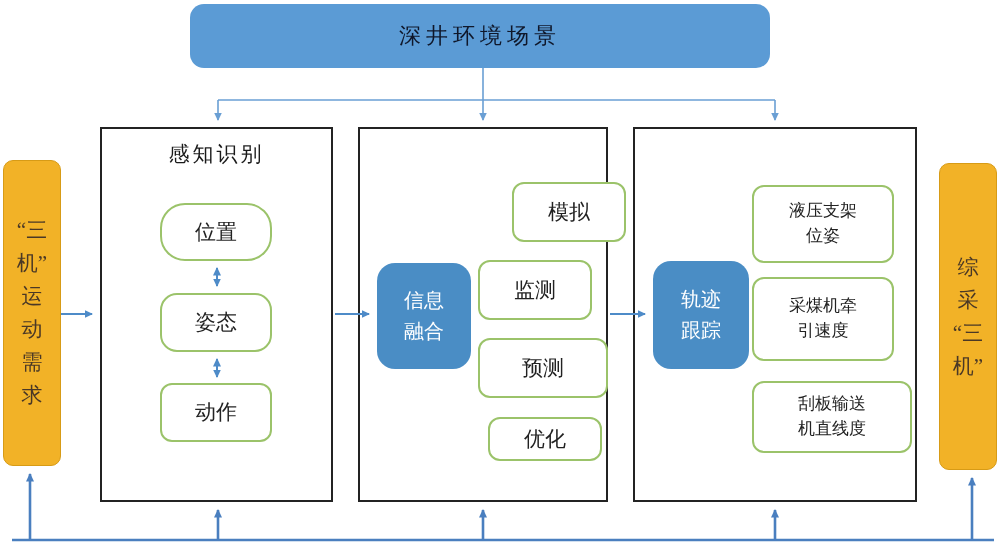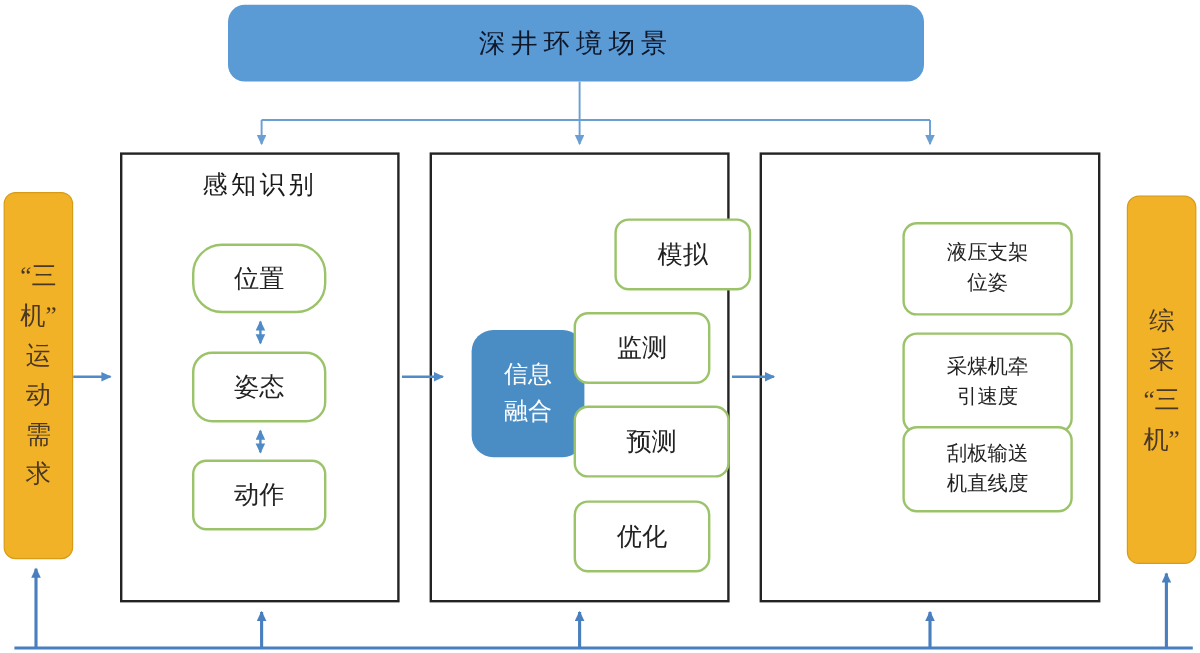--- a/index.html
+++ b/index.html
@@ -37,31 +37,31 @@
     font-size:21px;color:#222;text-align:center;white-space:pre-line;
     line-height:1.45;box-sizing:border-box;}
   .hub{position:absolute;background:var(--hub-blue);border-radius:18px;color:#fff;
     font-size:20px;display:flex;align-items:center;justify-content:center;
     text-align:center;white-space:pre-line;line-height:1.55;box-sizing:border-box;}
 
   .col1 .g0{left:58px;top:74px;width:112px;height:58px;border-radius:25px;}
   .col1 .g1{left:58px;top:164px;width:112px;height:59px;border-radius:17px;}
   .col1 .g2{left:58px;top:254px;width:112px;height:59px;}
 
-  .col2 .hub{left:17px;top:146px;width:94px;height:106px;margin-left:16px;}
+  .col2 .hub{left:17px;top:134px;width:94px;height:106px;}
   .col2 .g0{left:118px;top:53px;width:114px;height:60px;margin-left:34px;}
   .col2 .g1{left:118px;top:131px;width:114px;height:60px;}
   .col2 .g2{left:118px;top:209px;width:130px;height:60px;}
-  .col2 .g3{left:118px;top:288px;width:114px;height:60px;text-align:center;}
+  .col2 .g3{left:128px;top:288px;width:114px;height:44px;text-align:center;}
 
   .col3 .hub{left:18px;top:132px;width:96px;height:108px;}
   .col3 .gbox{font-size:17px;}
   .col3 .g0{left:117px;top:56px;width:142px;height:78px;}
   .col3 .g1{left:117px;top:148px;width:142px;height:84px;}
-  .col3 .g2{left:117px;top:226px;width:142px;height:72px;}
+  .col3 .g2{left:117px;top:252px;width:160px;height:72px;}
 
   #wires{position:absolute;left:0;top:0;width:1000px;height:544px;
     pointer-events:none;z-index:10;}
   .wt{stroke:var(--arrow-top);stroke-width:1.6;fill:none;}
   .wm{stroke:var(--arrow-mid);stroke-width:2;fill:none;}
   .wb{stroke:var(--arrow-bottom);stroke-width:2.6;fill:none;}
 </style>
 </head>
 <body>
 
@@ -95,20 +95,22 @@
   <div class="col col2">
     <div class="hub">信息
 融合</div>
     <div class="gbox g0">模拟</div>
     <div class="gbox g1">监测</div>
     <div class="gbox g2">预测</div>
     <div class="gbox g3">优化</div>
   </div>
 
   <div class="col col3">
+    <div class="hub">轨迹
+跟踪</div>
     <div class="gbox g0">液压支架
 位姿</div>
     <div class="gbox g1">采煤机牵
 引速度</div>
     <div class="gbox g2">刮板输送
 机直线度</div>
   </div>
 
   <svg id="wires" viewBox="0 0 1000 544" xmlns="http://www.w3.org/2000/svg">
     <defs>

